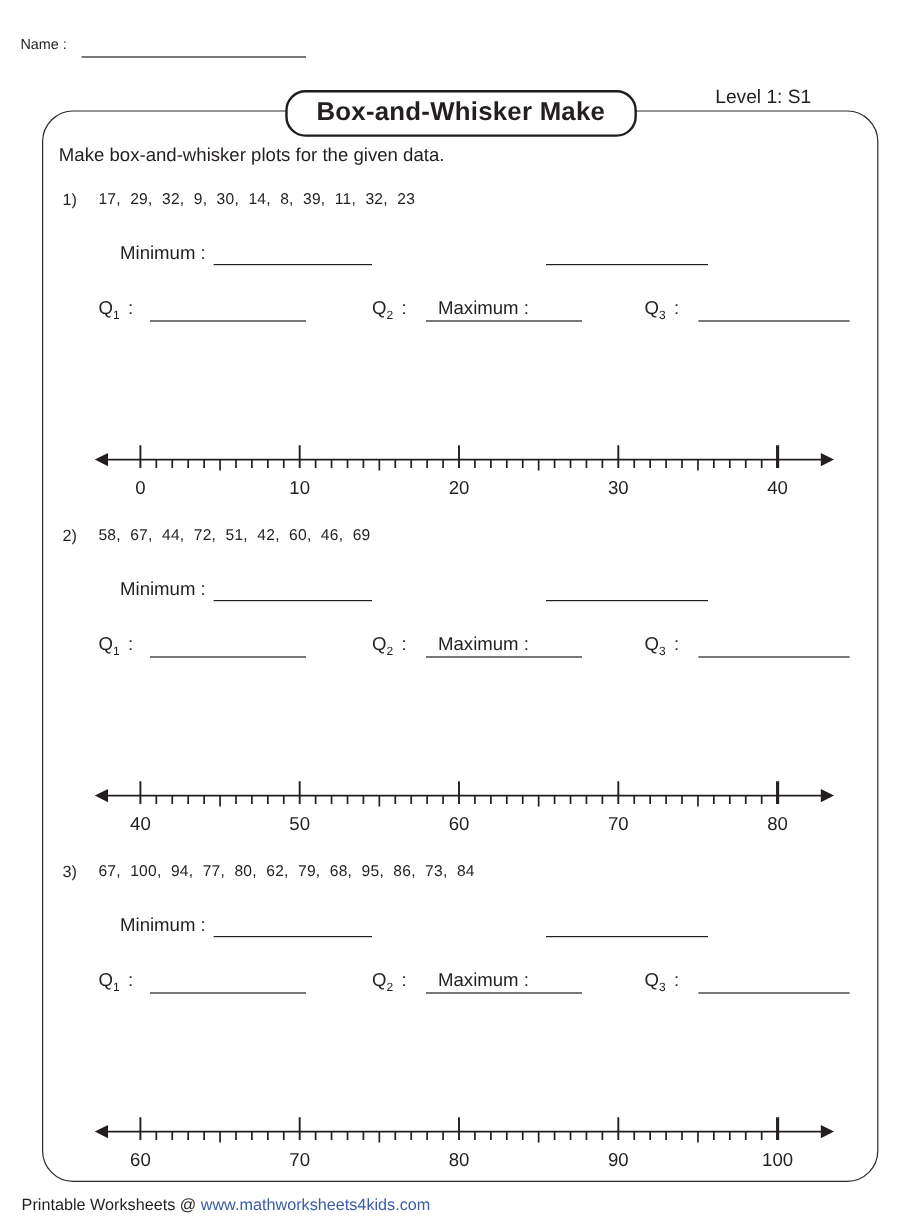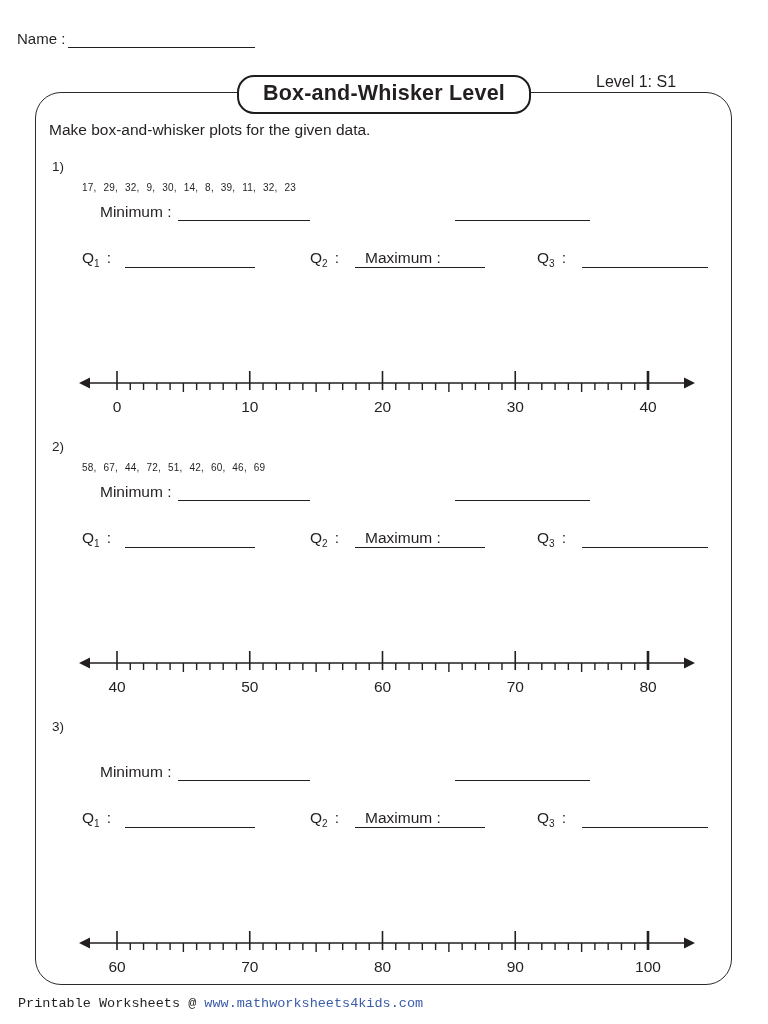--- a/index.html
+++ b/index.html
@@ -9,21 +9,21 @@
     width: 768px;
     height: 1024px;
     background: #ffffff;
     font-family: "Liberation Sans", sans-serif;
     color: #231f20;
     overflow: hidden;
   }
   .abs { position: absolute; }
 
   
-  .name-label { left: 17px; top: 30px; font-size: 15px; }
+  .name-label { left: 17px; top: 30px; font-size: 12px; }
   .name-line  { left: 68px; top: 30px; width: 187px; height: 18px;
                 border-bottom: 1.8px solid #231f20; }
   .title-pill {
     left: 50%; top: 75px; transform: translateX(-50%);
     background: #ffffff; border: 2.6px solid #1d1d1d; border-radius: 17px;
     padding: 4px 24px 6px 24px;
     font-size: 21.5px; font-weight: bold; letter-spacing: 0.2px;
     z-index: 3; white-space: nowrap;
   }
   .level-tag { left: 596px; top: 73px; font-size: 16px; z-index: 3; }
@@ -36,53 +36,53 @@
   }
   .instruction { left: 49px; top: 121px; font-size: 15.5px; z-index: 2; }
 
   
   .problem { left: 35px; width: 697px; height: 280px; z-index: 2; }
   .p1 { top: 150px; }
   .p2 { top: 430px; }
   .p3 { top: 710px; }
 
   .prob-num  { left: 17px; top: 9px; font-size: 13.5px; }
-  .prob-data { left: 47px; top: 8px; font-size: 10px; word-spacing: 4px; letter-spacing: 0.2px; margin-top: 24px; }
+  .prob-data { left: 47px; top: 8px; font-size: 13px; word-spacing: 4px; letter-spacing: 0.2px; }
 
   .lbl { font-size: 15.5px; }
   .min-label { left: 65px;  top: 53px; }
   .max-label { left: 330px; top: 53px; margin-top: 46px; }
   .min-blank { left: 143px; top: 53px; width: 132px; height: 18px; border-bottom: 1.7px solid #231f20; }
   .max-blank { left: 420px; top: 53px; width: 135px; height: 18px; border-bottom: 1.7px solid #231f20; }
 
   .q-label { font-size: 15.5px; }
   .q-label sub { font-size: 10px; line-height: 0; }
   .q-label .colon { margin-left: 7px; }
   .q1-label { left: 47px;  top: 99px; }
   .q2-label { left: 275px; top: 99px; }
   .q3-label { left: 502px; top: 99px; }
   .q1-blank { left: 90px;  top: 99px; width: 130px; height: 19px; border-bottom: 1.8px solid #231f20; }
   .q2-blank { left: 320px; top: 99px; width: 130px; height: 19px; border-bottom: 1.8px solid #231f20; }
   .q3-blank { left: 547px; top: 99px; width: 126px; height: 19px; border-bottom: 1.8px solid #231f20; }
 
   .numberline { left: 44px; top: 219px; width: 616px; height: 48px; }
 
   
-  .footer { left: 18px; top: 996px; font-size: 13.5px; font-family: Liberation Mono, monospace; }
+  .footer { left: 18px; top: 996px; font-size: 13.5px; }
   .footer a { text-decoration: none; }
 </style>
 </head>
 <body>
 
 <div class="sheet">
 
   <span class="abs name-label">Name :</span>
   <div class="abs name-line"></div>
 
-  <div class="abs title-pill">Box-and-Whisker Level</div>
+  <div class="abs title-pill">Box-and-Whisker Make</div>
   <span class="abs level-tag">Level 1: S1</span>
 
   <div class="abs main-box"></div>
   <span class="abs instruction">Make box-and-whisker plots for the given data.</span>
 
   <div class="abs problem p1">
     <span class="abs prob-num">1)</span>
     <span class="abs prob-data">17, 29, 32, 9, 30, 14, 8, 39, 11, 32, 23</span>
     <span class="abs lbl min-label">Minimum :</span>
     <div class="abs min-blank"></div>
@@ -208,20 +208,21 @@
           <text x="38" y="43" text-anchor="middle" font-size="15.5" fill="#231f20" font-family="Liberation Sans, sans-serif">40</text>
           <text x="170.75" y="43" text-anchor="middle" font-size="15.5" fill="#231f20" font-family="Liberation Sans, sans-serif">50</text>
           <text x="303.5" y="43" text-anchor="middle" font-size="15.5" fill="#231f20" font-family="Liberation Sans, sans-serif">60</text>
           <text x="436.25" y="43" text-anchor="middle" font-size="15.5" fill="#231f20" font-family="Liberation Sans, sans-serif">70</text>
           <text x="569" y="43" text-anchor="middle" font-size="15.5" fill="#231f20" font-family="Liberation Sans, sans-serif">80</text>
         </svg></div>
   </div>
 
   <div class="abs problem p3">
     <span class="abs prob-num">3)</span>
+    <span class="abs prob-data">67, 100, 94, 77, 80, 62, 79, 68, 95, 86, 73, 84</span>
     <span class="abs lbl min-label">Minimum :</span>
     <div class="abs min-blank"></div>
     <span class="abs lbl max-label">Maximum :</span>
     <div class="abs max-blank"></div>
     <span class="abs q-label q1-label"><span>Q</span><sub>1</sub><span class="colon">:</span></span>
     <div class="abs q1-blank"></div>
     <span class="abs q-label q2-label"><span>Q</span><sub>2</sub><span class="colon">:</span></span>
     <div class="abs q2-blank"></div>
     <span class="abs q-label q3-label"><span>Q</span><sub>3</sub><span class="colon">:</span></span>
     <div class="abs q3-blank"></div>

